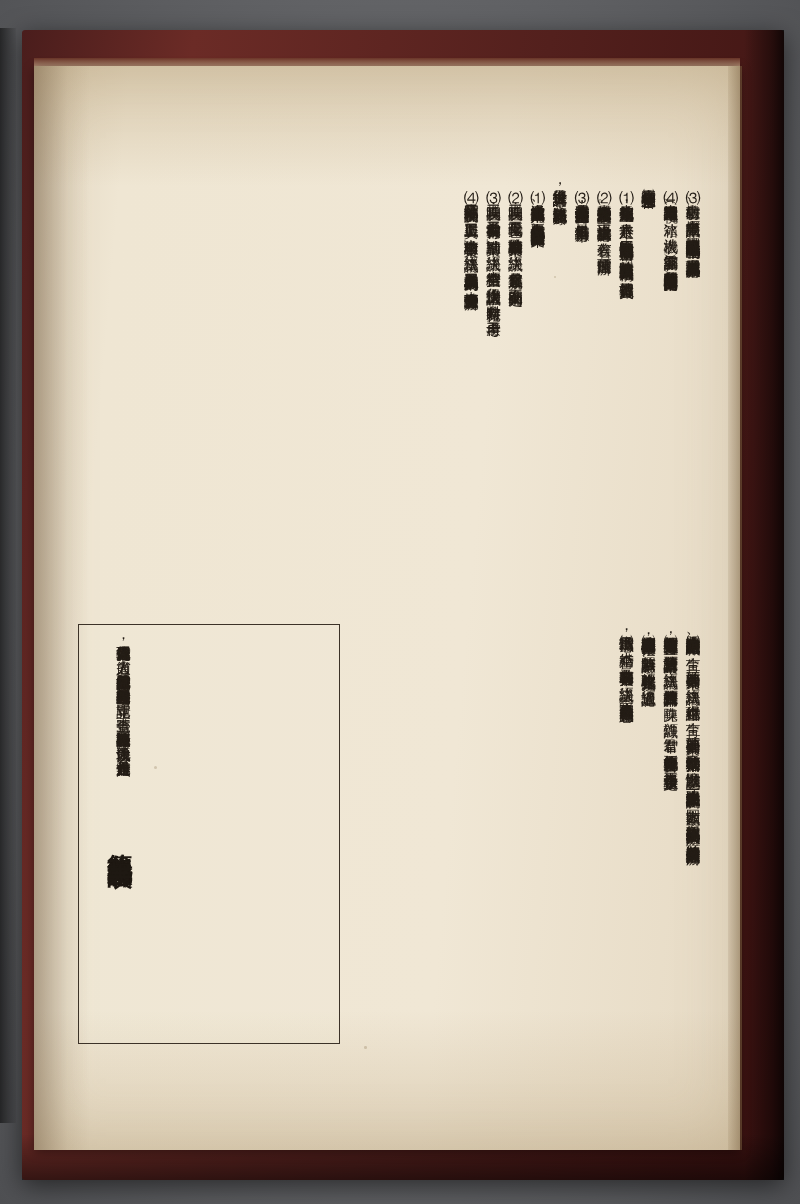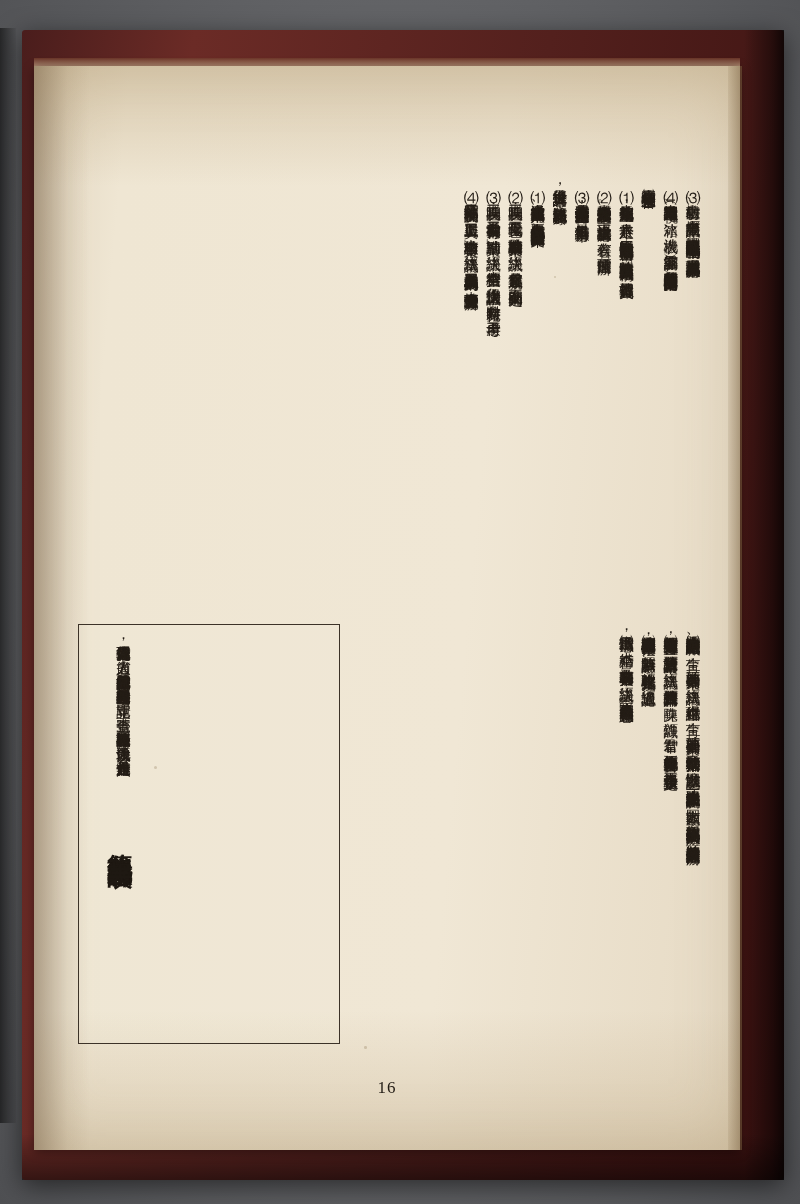--- a/index.html
+++ b/index.html
@@ -257,21 +257,20 @@
 
       <div class="boxed">
         <div class="boxed-inner">
           <div class="boxed-title">簡化話務觀察統計報表</div>
           <div class="boxed-body">管理局通信處爲推行工作簡化，節省人力，並配合電信各項綜合服務標準實施辦法之施行起見，特將各局話務觀察臺每月呈報之市內電話、立即電話、查號臺、障碍臺等四種「話務觀察統計報表」，予以簡化塡表方法，並自六十年元月份起實施。</div>
         </div>
       </div>
 
     </div>
 
-    <div class="page-number">16</div>
 
     <div class="speckle" style="left:120px;top:700px;width:3px;height:3px;"></div>
     <div class="speckle" style="left:520px;top:210px;width:2px;height:2px;"></div>
     <div class="speckle" style="left:330px;top:980px;width:2.5px;height:2.5px;"></div>
   </div>
 
   <div class="spine-groove"></div>
 </div>
 
 </body></html>

